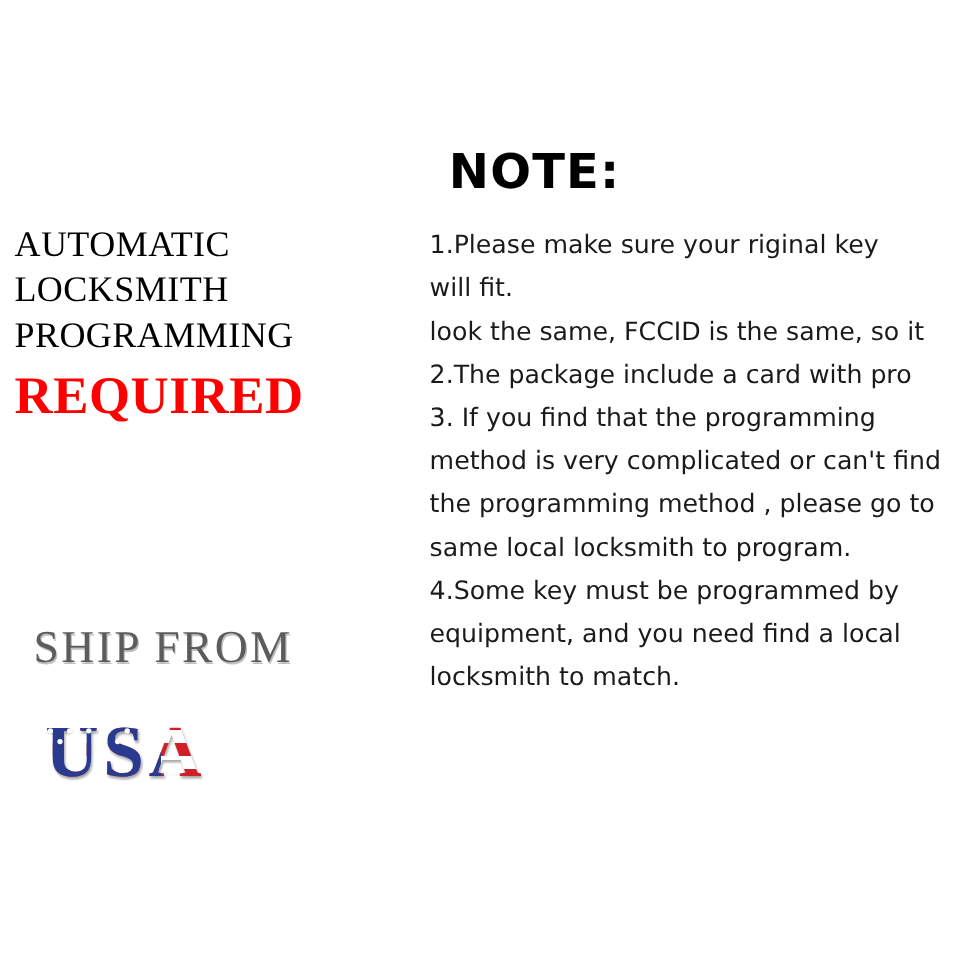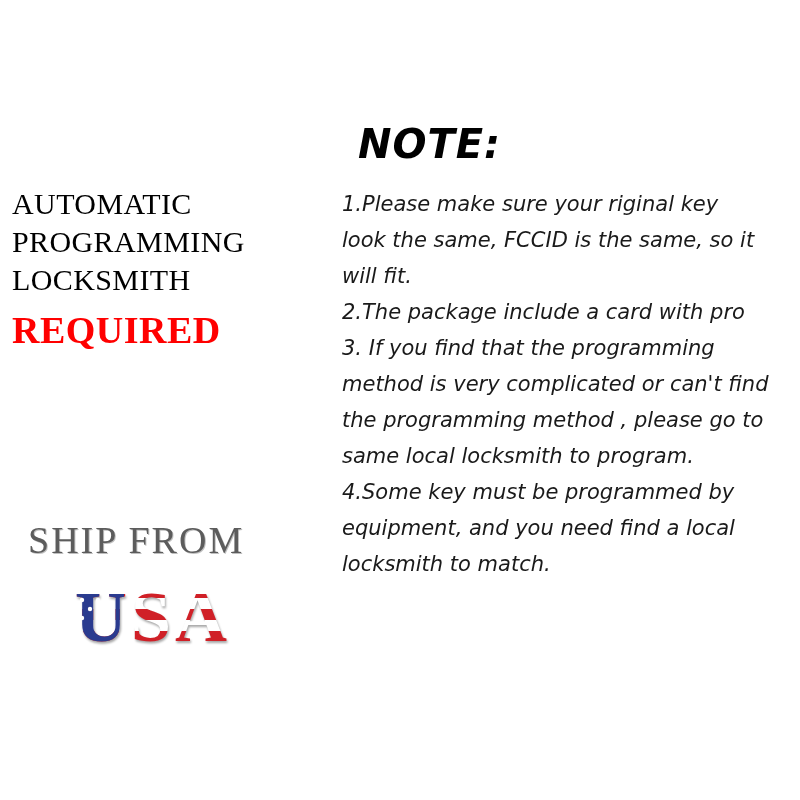--- a/index.html
+++ b/index.html
@@ -38,21 +38,21 @@
     font-family: "Liberation Serif", serif;
     font-size: 30px;
     line-height: 38px;
     color: #000000;
     letter-spacing: 0.4px;
     white-space: nowrap;
   }
   .required-word {
     font-family: "Liberation Serif", serif;
     font-weight: bold;
-    font-size: 38px;
+    font-size: 44px;
     line-height: 50px;
     color: #ff0000;
     letter-spacing: 0.5px;
     margin-top: 6px;
   }
 
   .ship-from {
     position: absolute;
     left: 28px;
     top: 518px;
@@ -67,57 +67,55 @@
   .usa-wrap {
     position: absolute;
     left: 28px;
     top: 565px;
     width: 250px;
     height: 110px;
   }
   .usa-text {
     font-family: "Liberation Serif", serif;
     font-weight: bold;
-    font-size: 72px;
+    font-size: 61px;
     line-height: 105px;
     letter-spacing: 4px;
-    margin: 0;
+    margin: 10px;
     
     background-image:
       linear-gradient(to right,
         #2a3b8f 0px, #2a3b8f 96px,
         rgba(0,0,0,0) 96px),
       repeating-linear-gradient(
         to bottom,
         #d02027 0px, #d02027 11px,
         #ffffff 11px, #ffffff 22px);
     -webkit-background-clip: text;
     background-clip: text;
     color: transparent;
     -webkit-text-fill-color: transparent;
     filter: drop-shadow(1px 2px 1px rgba(0,0,0,0.35));
-    text-align: center;
   }
   .usa-stars {
     position: absolute;
     left: 4px;
     top: 18px;
     width: 88px;
     height: 46px;
     pointer-events: none;
   }
 
   
   .right-col {
     position: absolute;
-    left: 336px;
+    left: 352px;
     top: 0;
     width: 440px;
     height: 800px;
-    font-style: italic;
   }
   .note-title {
     position: absolute;
     left: 22px;
     top: 122px;
     font-family: "DejaVu Sans", sans-serif;
     font-weight: bold;
     font-size: 40px;
     line-height: 44px;
     color: #000000;
@@ -138,22 +136,22 @@
 </style>
 </head>
 <body>
 
 <div class="page">
 
   <div class="left-col">
 
     <div class="locksmith-block">
       <div class="locksmith-line">AUTOMATIC</div>
+      <div class="locksmith-line">LOCKSMITH</div>
       <div class="locksmith-line">PROGRAMMING</div>
-      <div class="locksmith-line">LOCKSMITH</div>
       <div class="required-word">REQUIRED</div>
     </div>
 
     <div class="ship-from">SHIP FROM</div>
 
     <div class="usa-wrap">
       <div class="usa-text">USA</div>
       <svg class="usa-stars" viewBox="0 0 88 46">
         <g fill="#ffffff">
           <circle cx="10" cy="8" r="2.2"></circle>
@@ -177,22 +175,22 @@
         </g>
       </svg>
     </div>
 
   </div>
 
   <div class="right-col">
     <div class="note-title">NOTE:</div>
     <div class="note-body">
       <div class="note-line">1.Please make sure your riginal key</div>
+      <div class="note-line">will fit.</div>
       <div class="note-line">look the same, FCCID is the same, so it</div>
-      <div class="note-line">will fit.</div>
       <div class="note-line">2.The package include a card with pro</div>
       <div class="note-line">3. If you find that the programming</div>
       <div class="note-line">method is very complicated or can't find</div>
       <div class="note-line">the programming method , please go to</div>
       <div class="note-line">same local locksmith to program.</div>
       <div class="note-line">4.Some key must be programmed by</div>
       <div class="note-line">equipment, and you need find a local</div>
       <div class="note-line">locksmith to match.</div>
     </div>
   </div>

